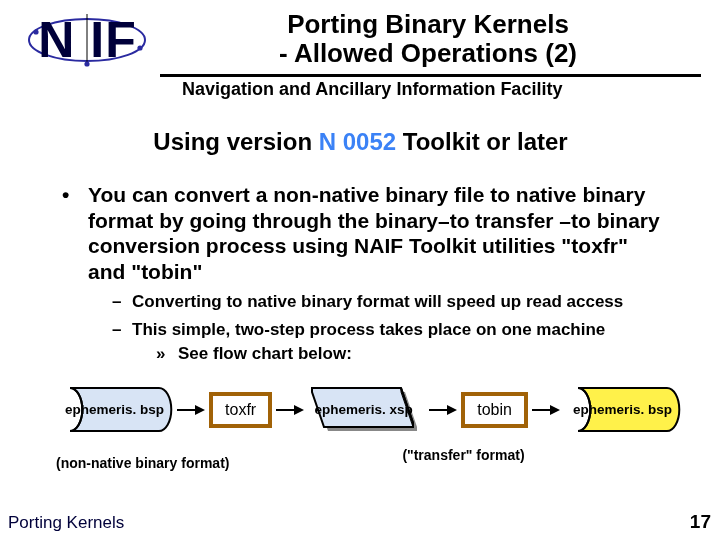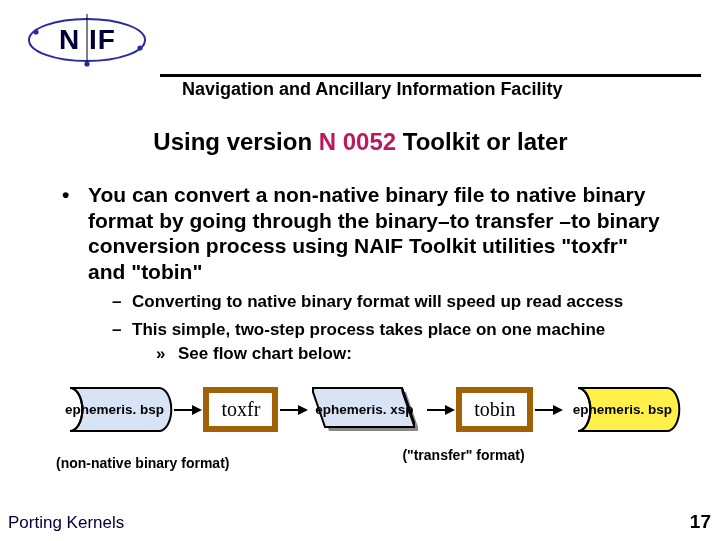--- a/index.html
+++ b/index.html
@@ -2,43 +2,43 @@
 <html><head>
 <meta charset="utf-8">
 <style>
   * { margin: 0; padding: 0; box-sizing: border-box; }
   html, body { width: 721px; height: 541px; font-family: Arial, Helvetica, sans-serif; background: #fff; color: #000; }
   .slide { position: relative; width: 721px; height: 541px; padding: 8px 20px 10px 20px; }
 
   .header { display: flex; align-items: flex-start; }
   .logo { position: relative; width: 135px; height: 60px; margin-top: 2px; }
   .logo svg { position: absolute; inset: 0; }
-  .logo-text { position: absolute; left: 0; top: 0; width: 135px; height: 60px; display: flex; align-items: center; justify-content: center; font-weight: 700; font-size: 28px; color: #00003a; letter-spacing: 1px; }
+  .logo-text { position: absolute; left: 0; top: 0; width: 135px; height: 60px; display: flex; align-items: center; justify-content: center; font-weight: 700; font-size: 50px; color: #00003a; letter-spacing: 1px; }
 
   .title { flex: 1; text-align: center; font-weight: 700; font-size: 26px; line-height: 1.1; padding-top: 2px; }
   .rule { border: none; border-top: 3px solid #000; margin: 4px 0 2px 140px; }
   .subtitle { margin-left: 162px; font-weight: 700; font-size: 18px; }
 
   .headline { text-align: center; font-weight: 700; font-size: 24px; margin-top: 28px; }
-  .version-em { color: #be185d; }
+  .version-em { color: #3b82f6; }
 
   .bullets { margin: 26px 30px 0 42px; }
   .b1 { display: flex; font-size: 21px; font-weight: 700; line-height: 1.22; }
   .b1 .marker { width: 26px; flex: 0 0 26px; }
   .b2 { display: flex; font-size: 17px; font-weight: 700; margin-left: 50px; margin-top: 8px; }
   .b2 .marker { width: 20px; flex: 0 0 20px; }
   .b3 { display: flex; font-size: 17px; font-weight: 700; margin-left: 94px; margin-top: 4px; }
   .b3 .marker { width: 22px; flex: 0 0 22px; }
 
   .flow { display: flex; align-items: center; justify-content: space-between; margin: 22px 20px 0 36px; }
   .flow-col { display: flex; flex-direction: column; align-items: center; }
   .file-shape { position: relative; width: 117px; height: 47px; }
   .file-shape svg { position: absolute; inset: 0; }
   .file-label { position: absolute; inset: 0; display: flex; align-items: center; justify-content: center; font-weight: 700; font-size: 13.5px; text-align: center; }
-  .util-box { border: 6px solid #a16207; padding: 5px 12px; font-size: 20px; font-weight: 400; font-family: Liberation Serif, serif; }
+  .util-box { border: 4px solid #a16207; padding: 5px 12px; font-size: 16px; font-weight: 400; }
   .arrow svg { display: block; }
   .caption { font-weight: 700; font-size: 14px; margin-top: 12px; }
   .caption-mid { font-weight: 700; font-size: 14px; text-align: center; margin-top: 4px; }
 
   .captions-row { display: flex; justify-content: space-between; margin: 10px 20px 0 36px; align-items: flex-start; }
   .captions-row .left { width: 190px; }
   .captions-row .mid { flex: 1; text-align: center; }
   .captions-row .right { width: 190px; text-align: center; }
 
   .footer-left { position: absolute; left: 8px; bottom: 8px; font-size: 17px; color: #00003a; }
@@ -52,20 +52,24 @@
   <div class="header">
     <div class="logo">
       <svg viewBox="0 0 135 60" width="135" height="60">
         <ellipse cx="67" cy="30" rx="58" ry="21" fill="none" stroke="#2a2aa0" stroke-width="2"></ellipse>
         <line x1="67" y1="4" x2="67" y2="56" stroke="#000" stroke-width="1"></line>
         <circle cx="67" cy="54" r="2.6" fill="#2a2aa0"></circle>
         <circle cx="120" cy="38" r="2.6" fill="#2a2aa0"></circle>
         <circle cx="16" cy="22" r="2.6" fill="#2a2aa0"></circle>
       </svg>
       <div class="logo-text">N IF</div>
+    </div>
+    <div class="title">
+      <div>Porting Binary Kernels</div>
+      <div>- Allowed Operations (2)</div>
     </div>
   </div>
 
   <hr class="rule">
   <div class="subtitle">Navigation and Ancillary Information Facility</div>
 
   <div class="headline">
     <span>Using version </span><span class="version-em">N 0052</span><span> Toolkit or later</span>
   </div>
 

